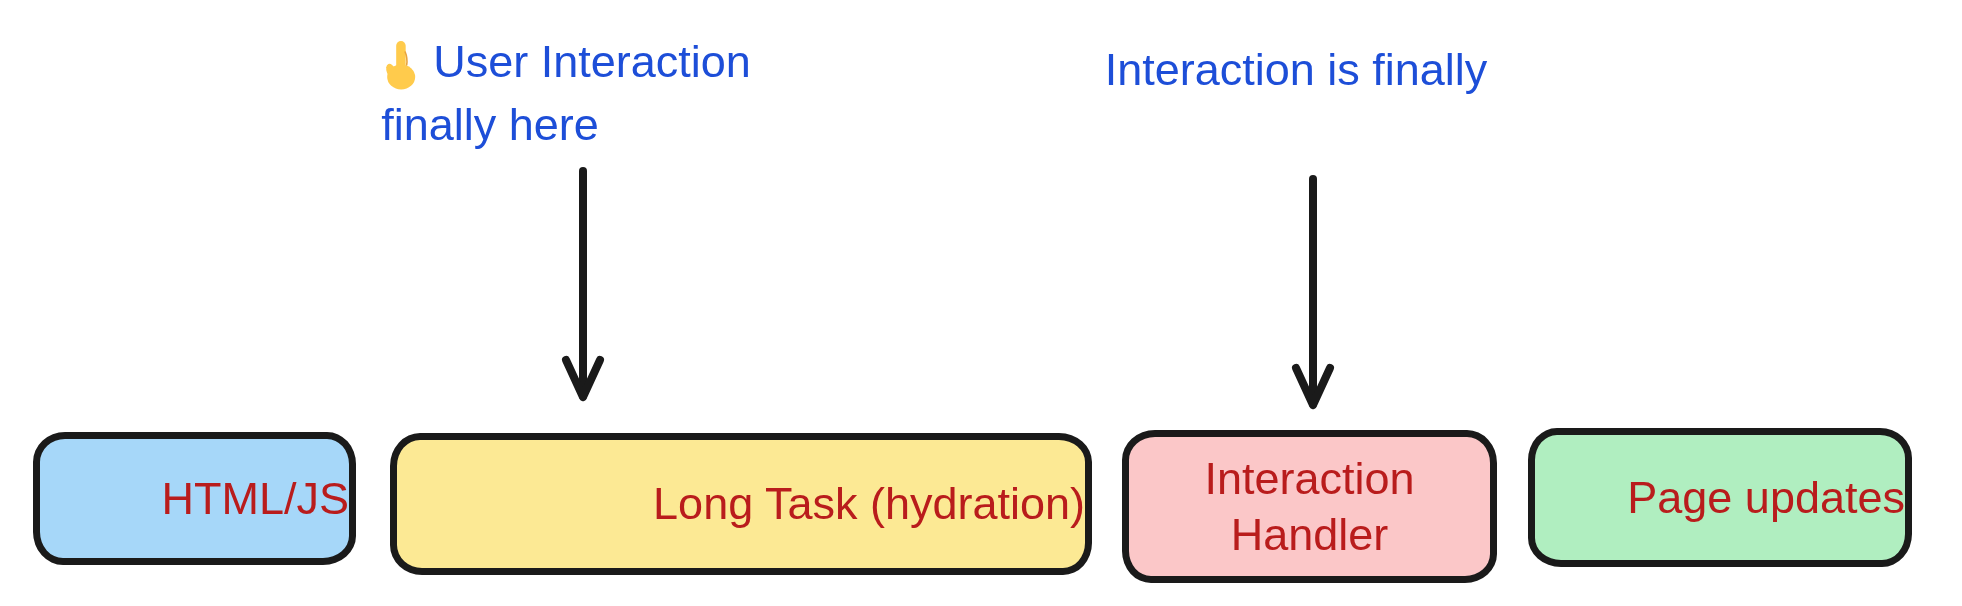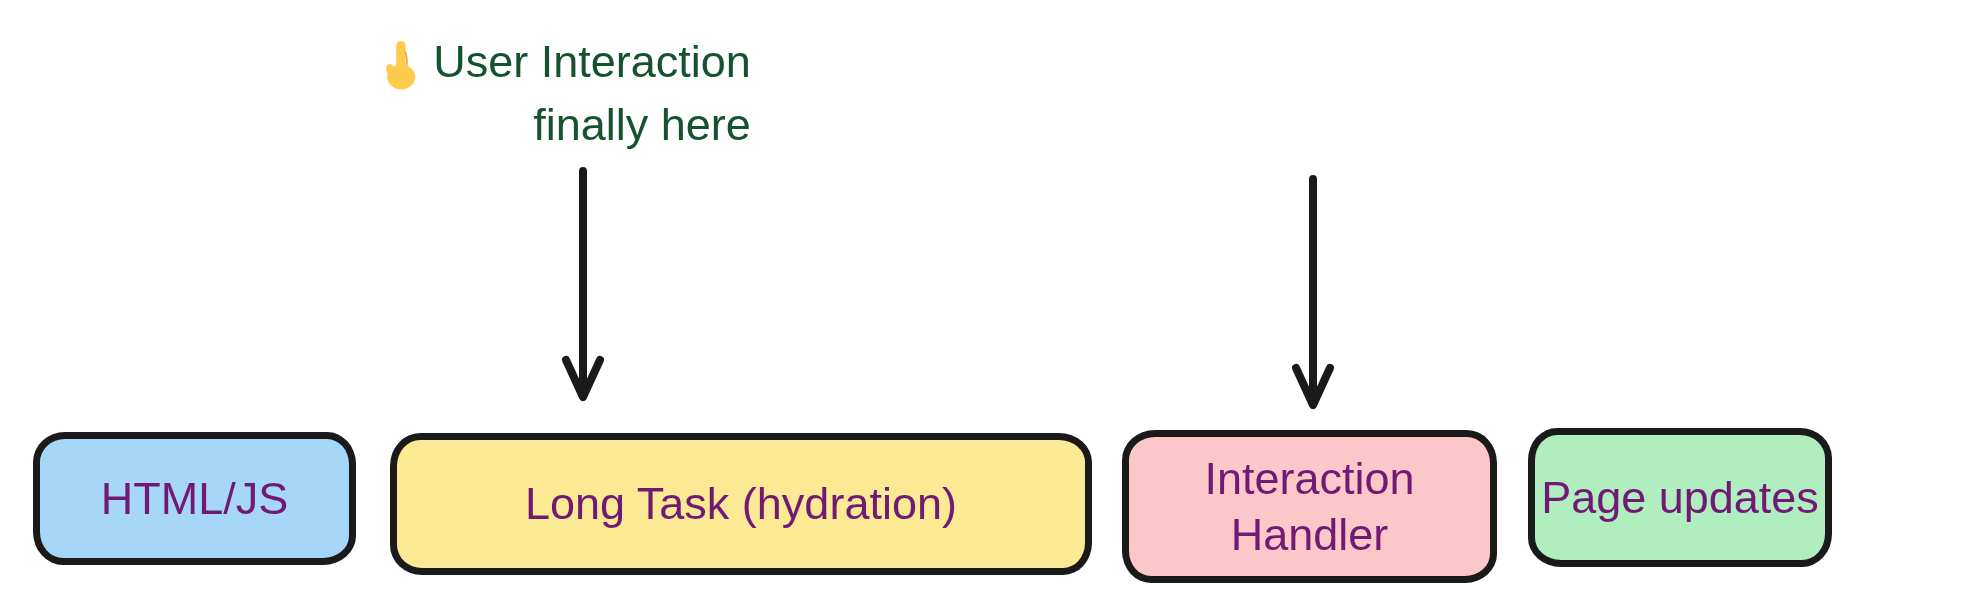--- a/index.html
+++ b/index.html
@@ -14,25 +14,25 @@
     height: 606px;
     background: #ffffff;
     overflow: hidden;
     color: #1f1f1f;
   }
 
   
   .callout {
     position: absolute;
     transform: translateX(-50%);
-    text-align: right;
+    text-align: left;
     font-size: 45px;
     line-height: 63px;
     font-weight: 500;
-    color: #14532d;
+    color: #1d4ed8;
     white-space: nowrap;
   }
   .callout .line1 {
     display: flex;
     align-items: center;
     justify-content: center;
     gap: 14px;
   }
   .hand-icon {
     display: inline-block;
@@ -50,35 +50,35 @@
     display: block;
   }
 
   
   .node {
     position: absolute;
     box-sizing: border-box;
     border: 7px solid #1a1a1a;
     display: flex;
     align-items: center;
-    justify-content: center;
+    justify-content: flex-end;
     text-align: center;
     font-size: 45px;
     line-height: 56px;
     font-weight: 500;
-    color: #701a75;
+    color: #b91c1c;
   }
   .node-blue   { left: 33px;   top: 432px; width: 323px; height: 133px;
                  border-radius: 32px 29px 33px 30px / 30px 32px 29px 33px; }
   .node-yellow { left: 390px;  top: 433px; width: 702px; height: 142px;
                  border-radius: 30px 33px 29px 32px / 33px 29px 32px 30px; }
   .node-pink   { left: 1122px; top: 430px; width: 375px; height: 153px;
                  border-radius: 33px 30px 32px 29px / 30px 33px 29px 32px;
                  padding: 0 18px; white-space: normal; }
-  .node-green  { left: 1528px; top: 428px; width: 304px; height: 139px;
+  .node-green  { left: 1528px; top: 428px; width: 384px; height: 139px;
                  border-radius: 29px 32px 30px 33px / 32px 30px 33px 29px; }
 </style>
 </head>
 <body>
 
 <div class="canvas">
 
   <div class="callout" style="left:566px; top:30px;">
     <div class="line1">
       <span class="hand-icon">
@@ -90,20 +90,21 @@
           </g>
           <path d="M24 12 q2.5 6 1.5 13" stroke="#E8A33D" stroke-width="1.6" fill="none" stroke-linecap="round"></path>
         </svg>
       </span>
       <span>User Interaction</span>
     </div>
     <div>finally here</div>
   </div>
 
   <div class="callout" style="left:1296px; top:38px;">
+    <div>Interaction is finally</div>
   </div>
 
   <div class="arrow" style="left:553px; top:166px;">
     <svg width="60" height="240" viewBox="0 0 60 240" xmlns="http://www.w3.org/2000/svg">
       <line x1="30" y1="5" x2="30" y2="230" stroke="#1a1a1a" stroke-width="8" stroke-linecap="round"></line>
       <polyline points="13,194 30,231 47,194" fill="none" stroke="#1a1a1a" stroke-width="8" stroke-linecap="round" stroke-linejoin="round"></polyline>
     </svg>
   </div>
 
   <div class="arrow" style="left:1283px; top:174px;">

